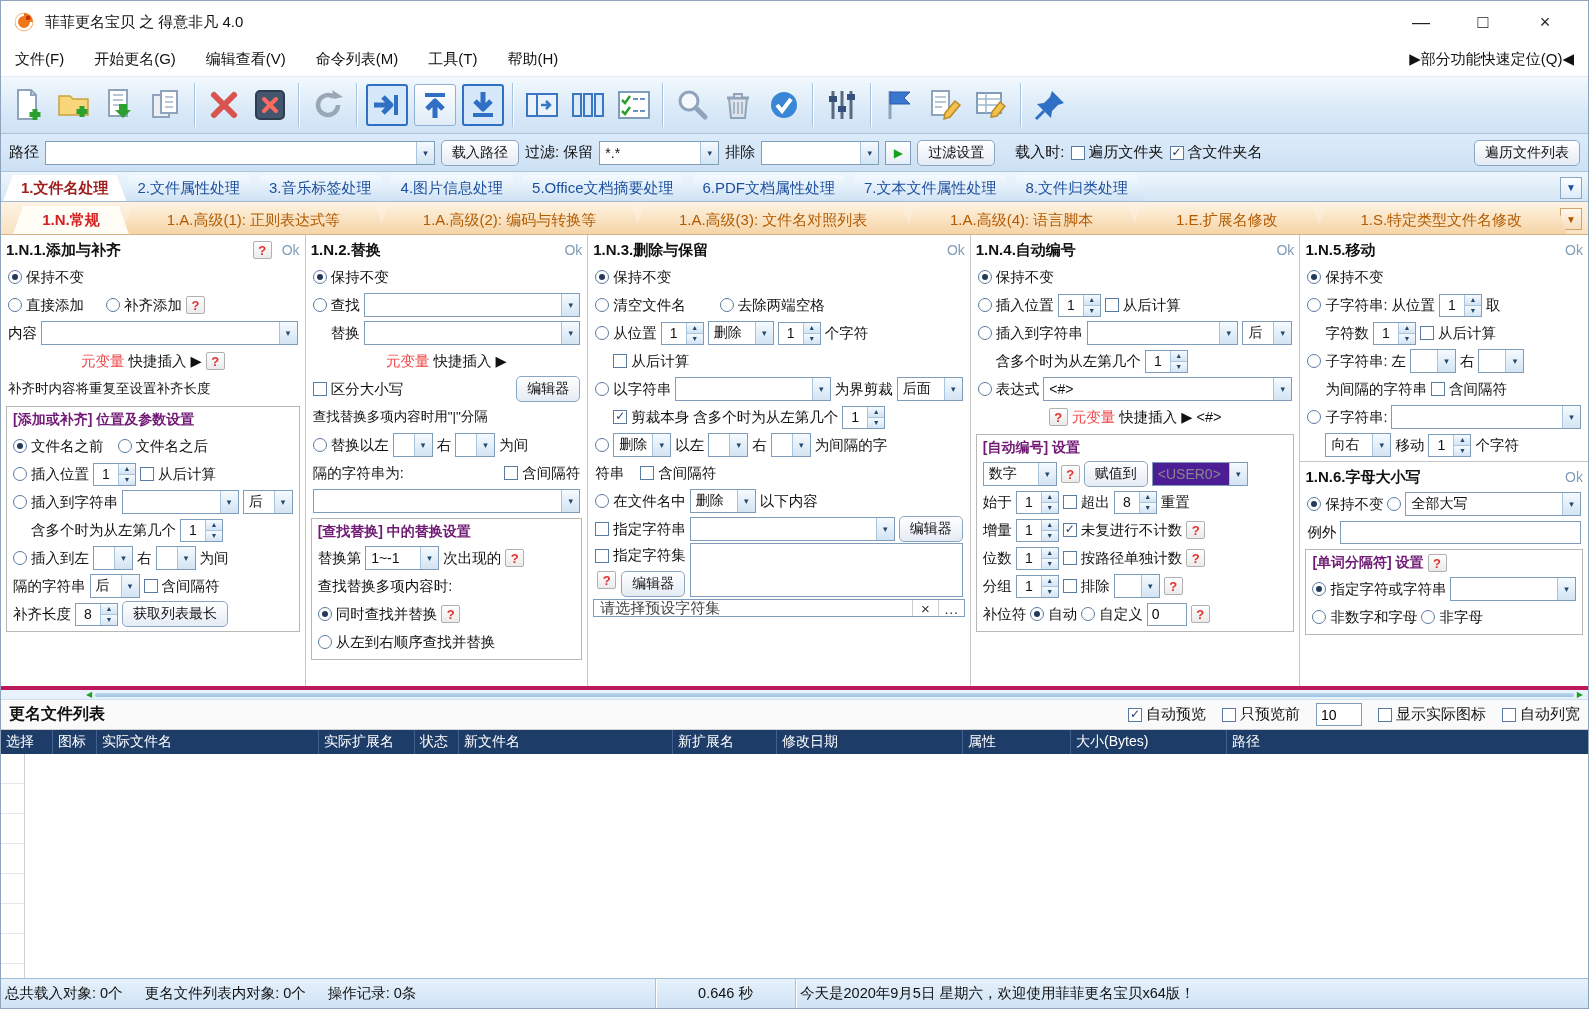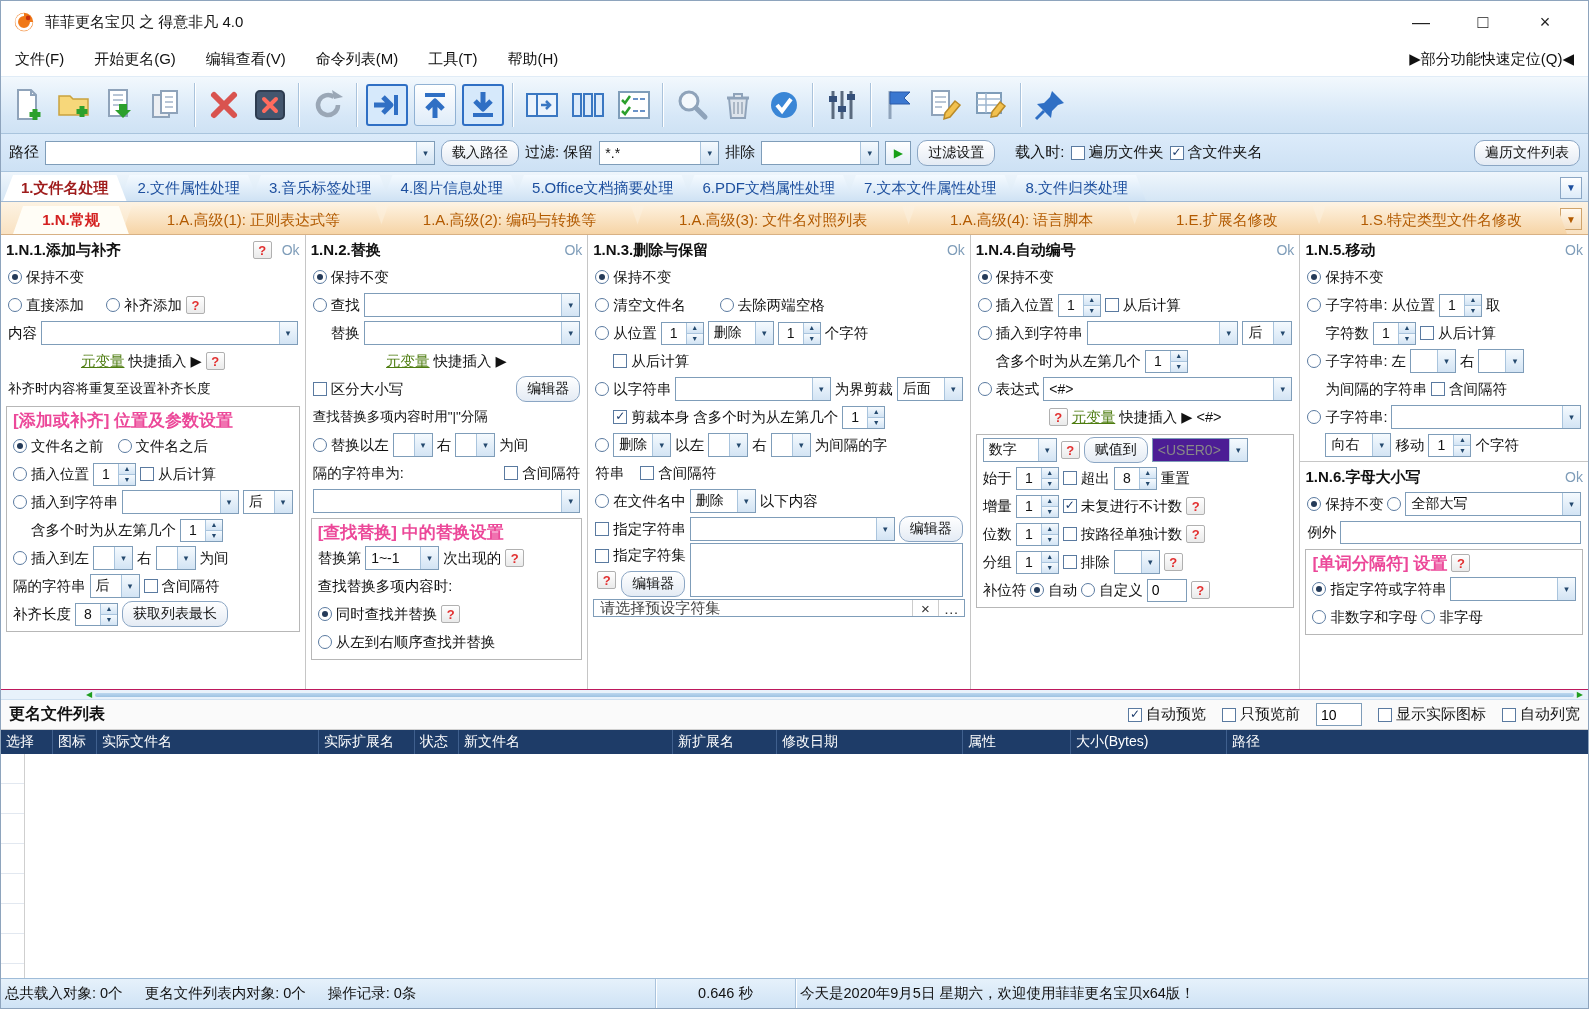--- a/index.html
+++ b/index.html
@@ -21,52 +21,52 @@
 .tb.box{width:42px;height:42px;margin:0 3px;border:1px solid #90b1d3;border-radius:3px;background:linear-gradient(#fff,#dfecf9)}
 .tb.box.sel{border:2px solid #2f6fc4;background:#d6e9fb}
 .tsep{width:2px;height:44px;margin:0 5px;border-left:1px solid #aac3dc;border-right:1px solid #fff}
 
 .pathbar{flex:0 0 38px;display:flex;align-items:center;gap:6px;padding:0 8px;background:linear-gradient(#dcebfa,#cde1f4);border-bottom:1px solid #a9c4dd}
 .combo{display:inline-flex;align-items:center;height:24px;border:1px solid #7f9db9;background:#fff}
 .combo .cv{flex:1 1 auto;padding:0 5px;white-space:nowrap;overflow:hidden;font-size:14px}
 .combo .ca{flex:0 0 18px;align-self:stretch;display:flex;align-items:center;justify-content:center;font-size:9px;color:#24496e;background:linear-gradient(#f5fafe,#d3e4f4);border-left:1px solid #a9c4dd}
 .combo.dis{background:#4c1d95}.combo.dis .cv{color:#888}
 .fx{flex:1 1 auto}.w38{width:40px}.w44{width:46px}.w48{width:50px}.w56{width:58px}.w64{width:66px}.w72{width:74px}.w86{width:96px}
-.btn{display:inline-flex;align-items:center;justify-content:center;height:26px;padding:0 10px;border:1px solid #8ba6c4;border-radius:10px;background:linear-gradient(#fff,#e4ebf4);font-size:14px;white-space:nowrap}
+.btn{display:inline-flex;align-items:center;justify-content:center;height:26px;padding:0 10px;border:1px solid #8ba6c4;border-radius:5px;background:linear-gradient(#fff,#e4ebf4);font-size:14px;white-space:nowrap}
 .playbtn{width:26px;height:24px;border:1px solid #7f9db9;background:linear-gradient(#fff,#e4eef9);color:#18a018;display:inline-flex;align-items:center;justify-content:center;font-size:12px}
 .o{display:inline-flex;align-items:center;gap:4px;white-space:nowrap}
 .c{width:14px;height:14px;border:1px solid #5a7aa0;background:#fff;display:inline-flex;align-items:center;justify-content:center;flex:0 0 auto}
 .c.on::after{content:"✓";font-weight:bold;font-size:12px;color:#1a3a6a;margin-top:-2px}
 .r{width:14px;height:14px;border:1px solid #5a7aa0;border-radius:50%;background:#fff;position:relative;display:inline-block;flex:0 0 auto}
 .r.on::after{content:"";position:absolute;left:3px;top:3px;right:3px;bottom:3px;border-radius:50%;background:#243a58}
 
 .maintabs{flex:0 0 30px;display:flex;align-items:flex-end;background:linear-gradient(#eff6fc,#d5e6f5);padding:2px 6px 0 2px;border-bottom:1px solid #9fb8d2}
 .mtab{padding:4px 18px 3px;margin-right:-7px;color:#1d4f9e;background:linear-gradient(#f4faff,#cfe2f4);clip-path:polygon(10px 0,calc(100% - 10px) 0,100% 100%,0 100%);white-space:nowrap}
 .mtab.act{background:#fff;color:#9e1b1b;font-weight:bold;z-index:2;position:relative}
 .tabdrop{margin-left:auto;width:22px;height:22px;border:1px solid #8ba6c4;background:linear-gradient(#fff,#dcebf9);color:#1d4f9e;display:flex;align-items:center;justify-content:center;font-size:10px;align-self:center;flex:0 0 auto}
 .subtabs{flex:0 0 33px;display:flex;align-items:flex-end;background:linear-gradient(#fdf3e3,#f9e2c2);padding:2px 6px 0 12px;border-bottom:1px solid #d8b184}
 .stab{flex:1 1 auto;text-align:center;padding:5px 10px 4px;margin-right:-7px;color:#b25a00;background:linear-gradient(#fdf0dc,#f6d4a6);clip-path:polygon(10px 0,calc(100% - 10px) 0,100% 100%,0 100%);white-space:nowrap}
 .stab.act{flex:0.55 1 auto;background:#fffdf6;color:#d42020;font-weight:bold;z-index:2;position:relative}
 .tabdrop.orange{color:#b25a00;border-color:#cfa36a;background:linear-gradient(#fff8ee,#f6ddbb)}
 
-.panels{flex:0 0 455px;display:flex;background:#fff;border-bottom:1px solid #be185d;overflow:hidden}
+.panels{flex:0 0 455px;display:flex;background:#fff;border-bottom:4px solid #be185d;overflow:hidden}
 .panel{padding:2px 5px;border-right:1px solid #c6c6c6;box-shadow:inset -1px 0 #fff;display:flex;flex-direction:column}
 .p1{width:305px}.p2{width:283px}.p3{width:383px}.p4{width:330px}
 .p5col{width:288px;display:flex;flex-direction:column}
 .p5col .panel{width:100%;border-right:none;box-shadow:none}
 .phead{display:flex;align-items:center;gap:6px;height:26px;font-weight:bold}
 .ok{margin-left:auto;color:#7f9db9;font-weight:normal;font-size:14px}
 .qb{width:19px;height:18px;border:1px solid #b0b0b0;background:linear-gradient(#fff,#eaeaea);color:#e23030;font-weight:bold;font-size:13px;display:inline-flex;align-items:center;justify-content:center;border-radius:2px;flex:0 0 auto}
 .row{display:flex;align-items:center;gap:4px;min-height:28px;padding:0 2px;font-size:14.5px}
 .row.center{justify-content:center}
 .ind{padding-left:20px}
 .note{font-size:13.5px}
-.gtitle{color:#ec4899;font-weight:bold;font-size:17px}
+.gtitle{color:#701a75;font-weight:bold;font-size:14px}
 .gbox{border:1px solid #b7b7b7;padding:1px 4px 3px;margin-top:3px}
-.link{color:#4d7c0f;text-decoration:underline}
+.link{color:#ef4444;}
 .spin{display:inline-flex;height:23px;border:1px solid #7f9db9;background:#fff;flex:0 0 auto}
 .spin .sv{width:24px;display:flex;align-items:center;justify-content:center;font-size:14px}
 .spin .sa{width:17px;display:flex;flex-direction:column;border-left:1px solid #a9c4dd}
 .spin .sa span{flex:1;display:flex;align-items:center;justify-content:center;font-size:7px;color:#24496e;background:linear-gradient(#f5fafe,#d3e4f4)}
 .spin .sa span:first-child{border-bottom:1px solid #a9c4dd}
 .inp{height:23px;border:1px solid #7f9db9;background:#fff;padding:0 4px;font-size:14px;font-family:inherit}
 .ta{border:1px solid #7f9db9;background:#fff;flex:1;height:54px;resize:none}
 .presetbar{display:flex;align-items:center;height:18px;border:1px solid #7f9db9;background:#fff;margin-top:2px}
 .presetbar .ph{flex:1;padding:0 6px;color:#444}
 .presetbar .px{width:26px;height:100%;display:flex;align-items:center;justify-content:center;color:#333;border-left:1px solid #ccc}
@@ -774,20 +774,23 @@
             <span class="ca">▾</span>
           </span>
         </div>
       <div class="row center">
           <span class="qb">?</span>
           <span class="link">元变量</span>
           <span>快捷插入 ▶</span>
           <span>&lt;#&gt;</span>
         </div>
       <div class="gbox">
+        <div class="row" style="min-height:24px">
+            <span class="gtitle">[自动编号] 设置</span>
+          </div>
         <div class="row">
             <span class="combo w72">
               <span class="cv">数字</span>
               <span class="ca">▾</span>
             </span>
             <span class="qb">?</span>
             <span class="btn">赋值到</span>
             <span class="combo w86 dis">
               <span class="cv">&lt;USER0&gt;</span>
               <span class="ca">▾</span>

